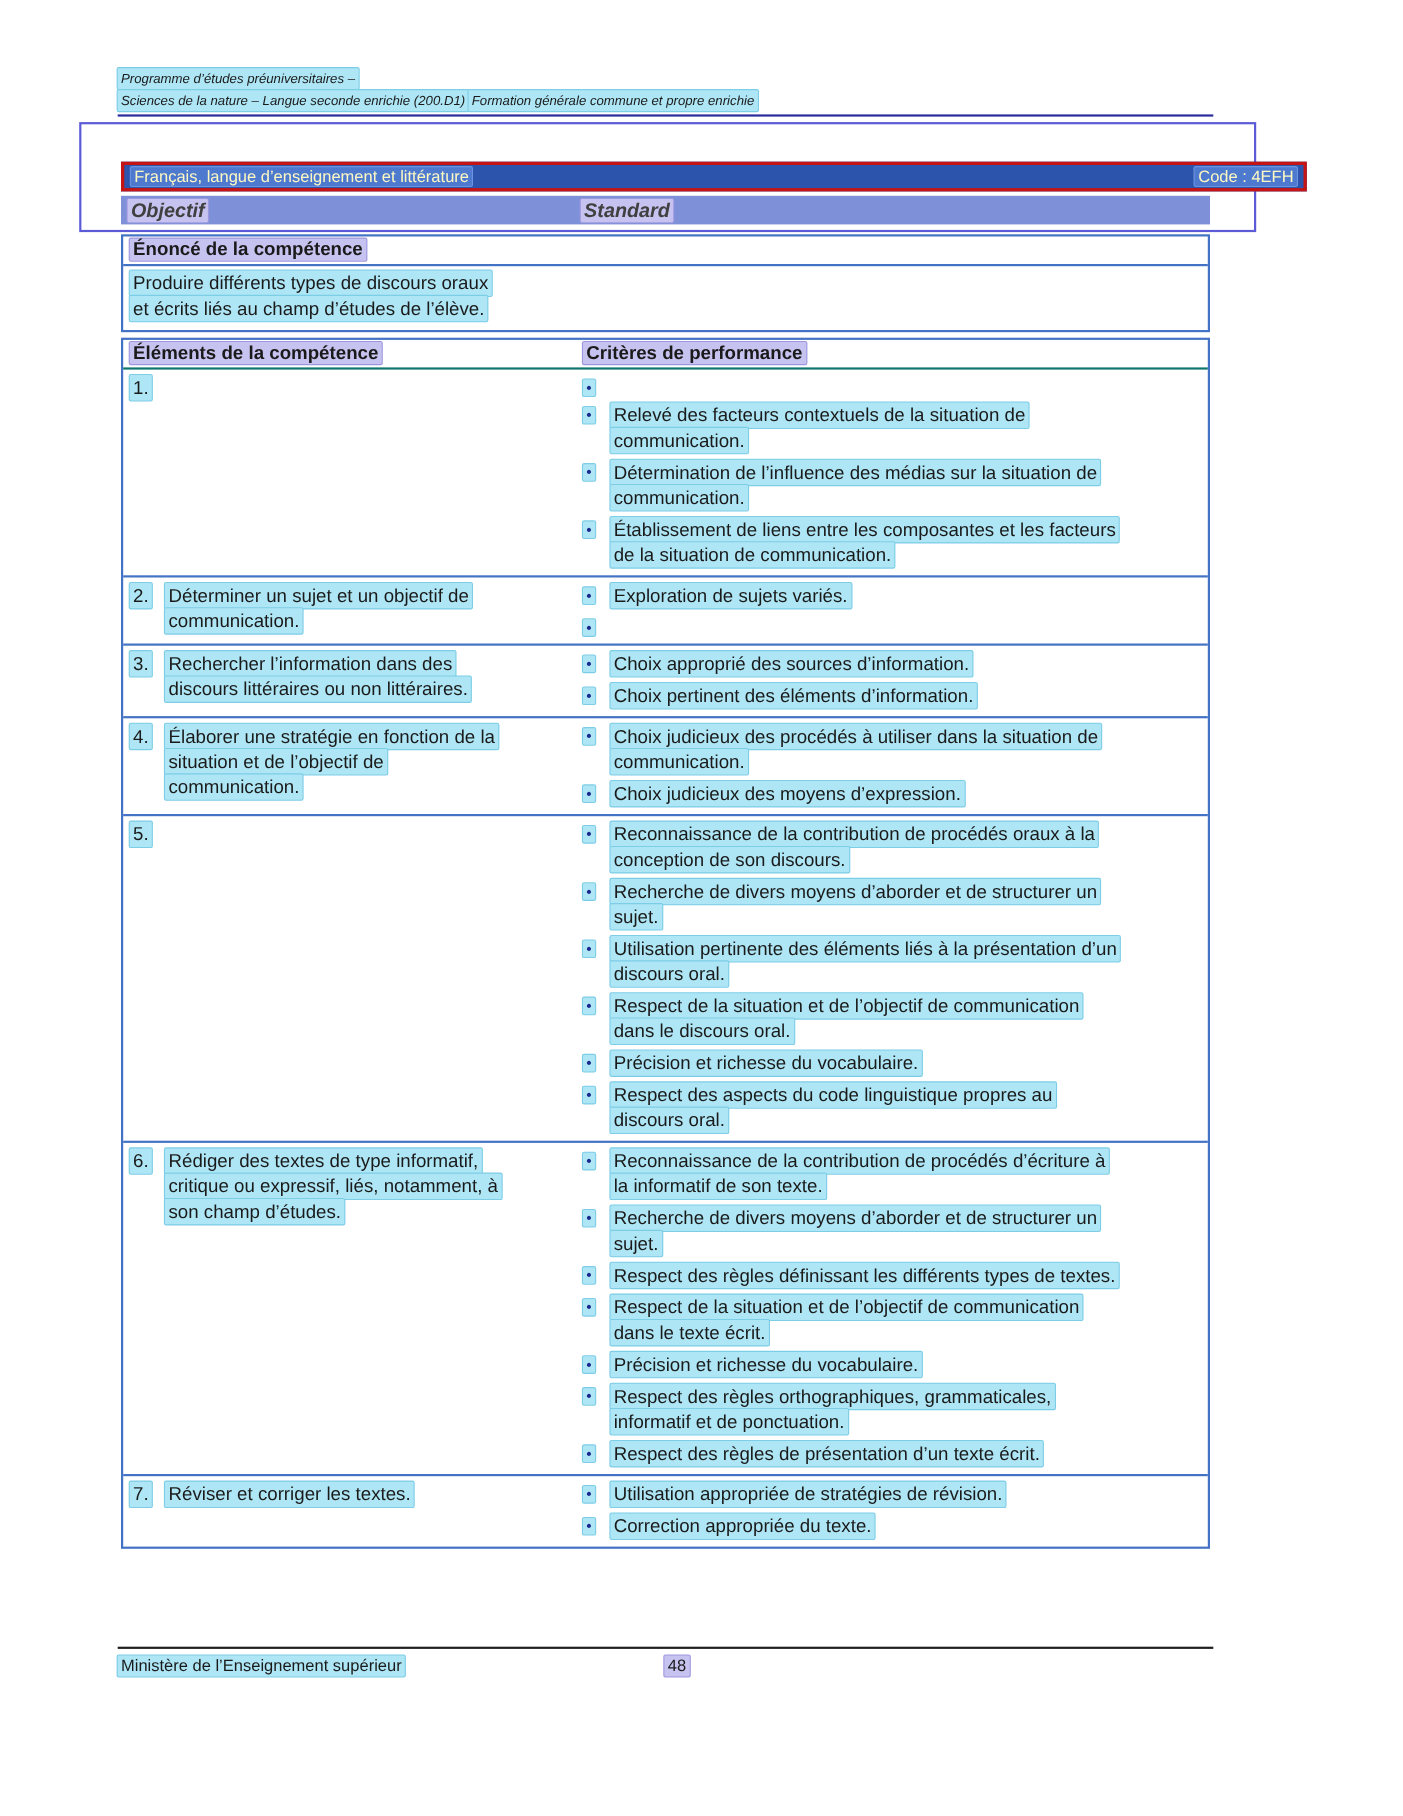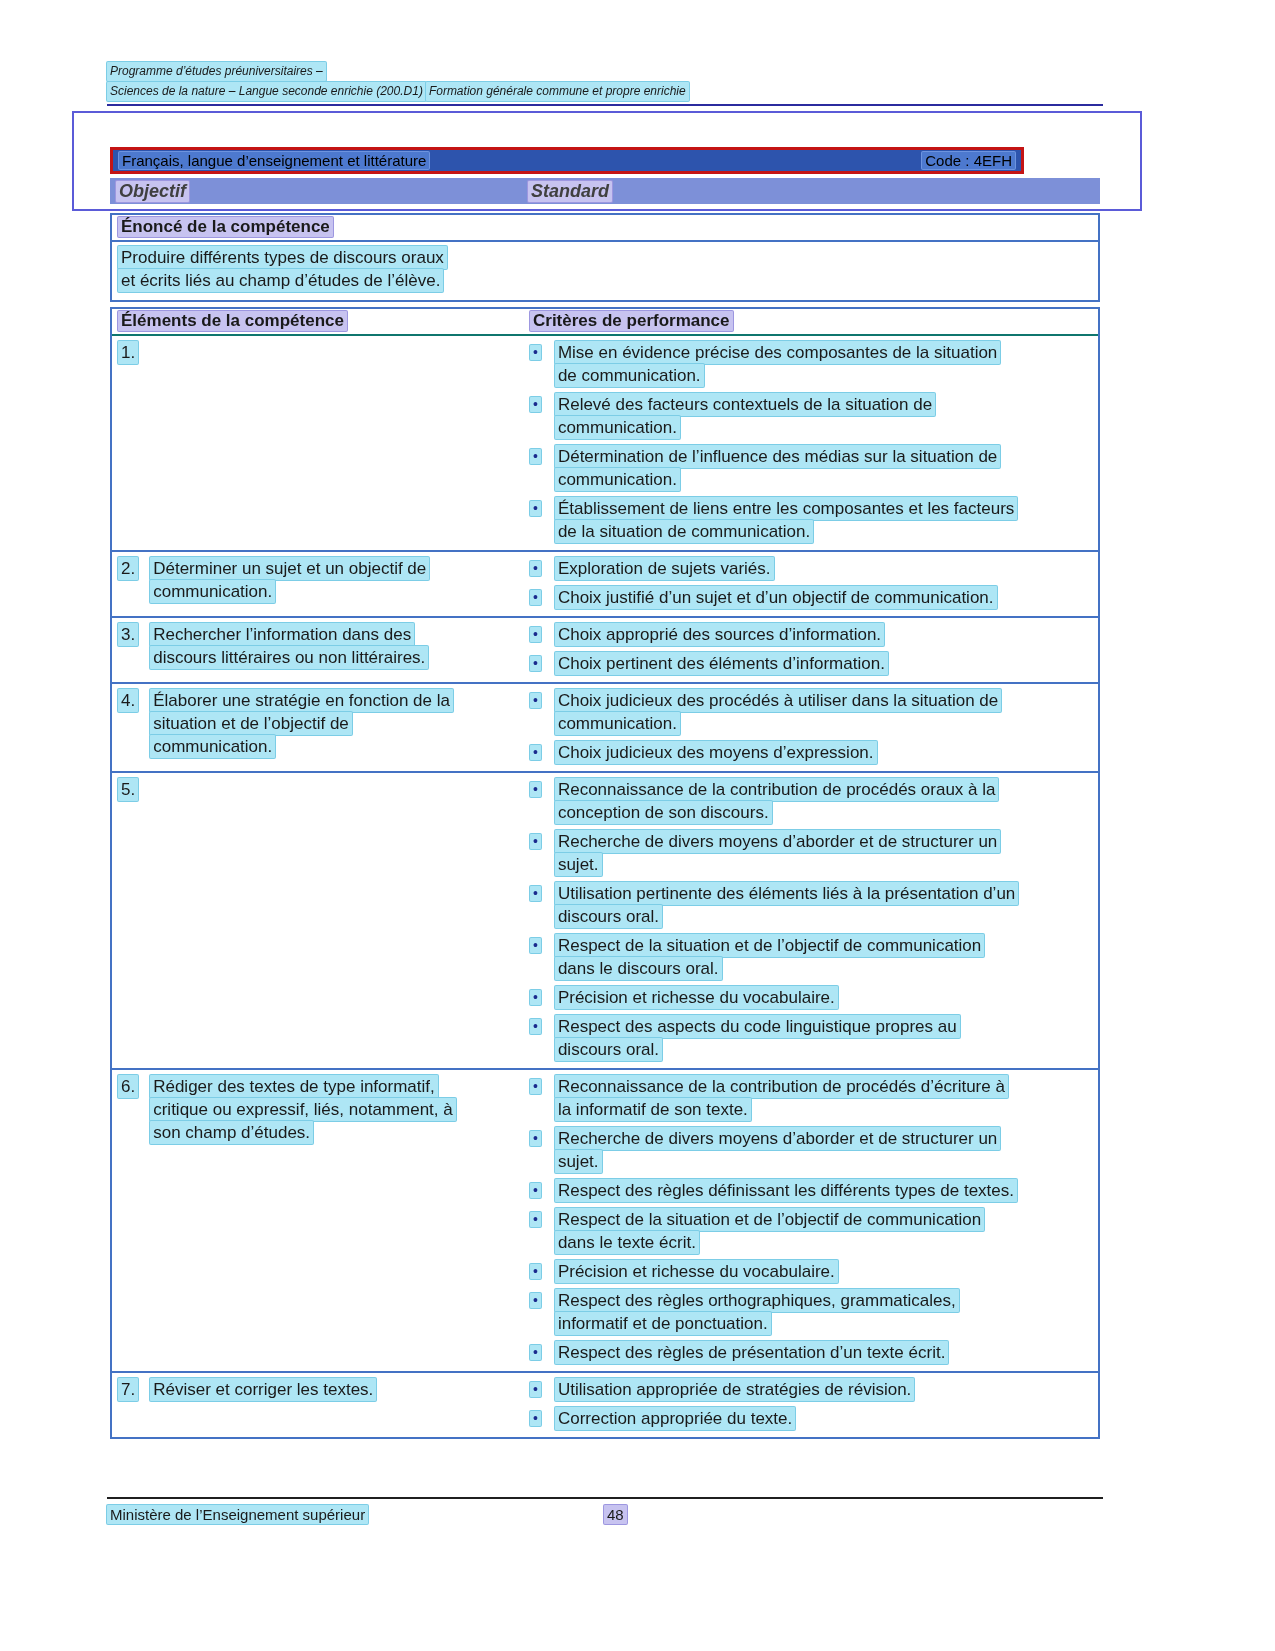--- a/index.html
+++ b/index.html
@@ -20,24 +20,24 @@
   }
   .doc-header .hline { margin-bottom:1px; white-space:nowrap; }
   .header-rule { position:absolute; left:107px; top:104px; width:996px; height:2px; background:#2b2b9e; }
 
   
   .outer-box { position:absolute; left:72px; top:111px; width:1070px; height:100px;
     border:2px solid #5b5bd8; }
 
   
   .title-bar {
-    position:absolute; left:110px; top:147px; width:914px; height:27px;
+    position:absolute; left:110px; top:147px; width:1078px; height:27px;
     background:#2d54ad; border:3px solid #c41414;
     display:flex; justify-content:space-between; align-items:center;
-    padding:0 6px; color:#000000; font-size:15px; white-space:nowrap;
+    padding:0 6px; color:#fef9c3; font-size:15px; white-space:nowrap;
   }
   .title-bar .hl { background:#4d79cf; box-shadow:0 0 0 1px #6d94e0; }
 
   
   .col-band {
     position:absolute; left:110px; top:178px; width:990px; height:26px;
     background:#7d90d8; display:flex; align-items:center; padding-left:6px;
   }
   .band-text { font-weight:bold; font-style:italic; font-size:18px; color:#404040; line-height:21px; }
   .band-standard { position:absolute; left:418px; }
@@ -127,24 +127,20 @@
       </div>
     </div>
     <div id="table-rows">
         <div class="trow">
           <div class="cell-left">
             <span class="hl cyan el-num">1.</span>
           </div>
           <div class="cell-right">
             <div class="crit">
               <span class="hl cyan crit-bullet">•</span>
-              <div class="crit-lines">
-                <div class="line"><span class="hl cyan">Mise en évidence précise des composantes de la situation</span></div>
-                <div class="line"><span class="hl cyan">de communication.</span></div>
-              </div>
             </div>
             <div class="crit">
               <span class="hl cyan crit-bullet">•</span>
               <div class="crit-lines">
                 <div class="line"><span class="hl cyan">Relevé des facteurs contextuels de la situation de</span></div>
                 <div class="line"><span class="hl cyan">communication.</span></div>
               </div>
             </div>
             <div class="crit">
               <span class="hl cyan crit-bullet">•</span>
@@ -172,23 +168,20 @@
           </div>
           <div class="cell-right">
             <div class="crit">
               <span class="hl cyan crit-bullet">•</span>
               <div class="crit-lines">
                 <div class="line"><span class="hl cyan">Exploration de sujets variés.</span></div>
               </div>
             </div>
             <div class="crit">
               <span class="hl cyan crit-bullet">•</span>
-              <div class="crit-lines">
-                <div class="line"><span class="hl cyan">Choix justifié d’un sujet et d’un objectif de communication.</span></div>
-              </div>
             </div>
           </div>
         </div>
         <div class="trow">
           <div class="cell-left">
             <span class="hl cyan el-num">3.</span>
             <div class="el-lines">
               <div class="line"><span class="hl cyan">Rechercher l’information dans des</span></div>
               <div class="line"><span class="hl cyan">discours littéraires ou non littéraires.</span></div>
             </div>

